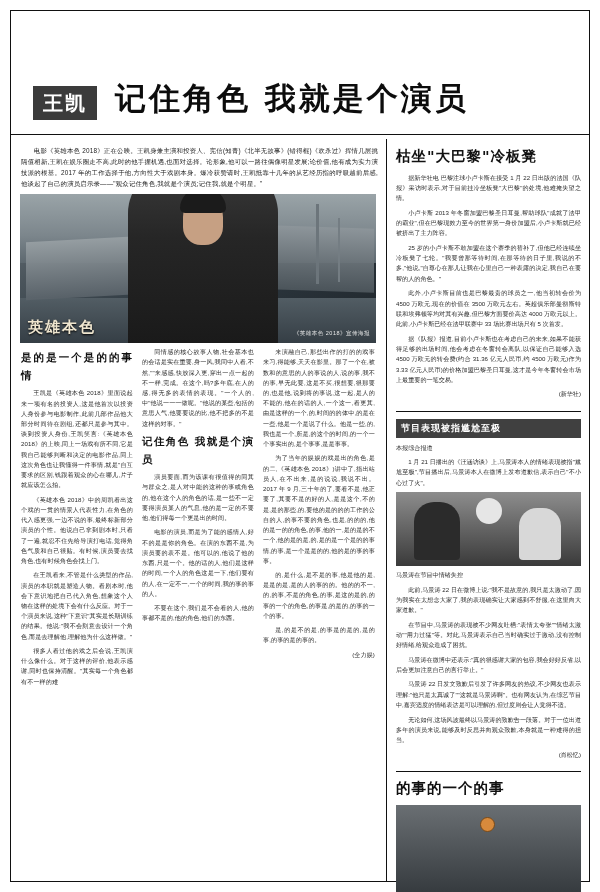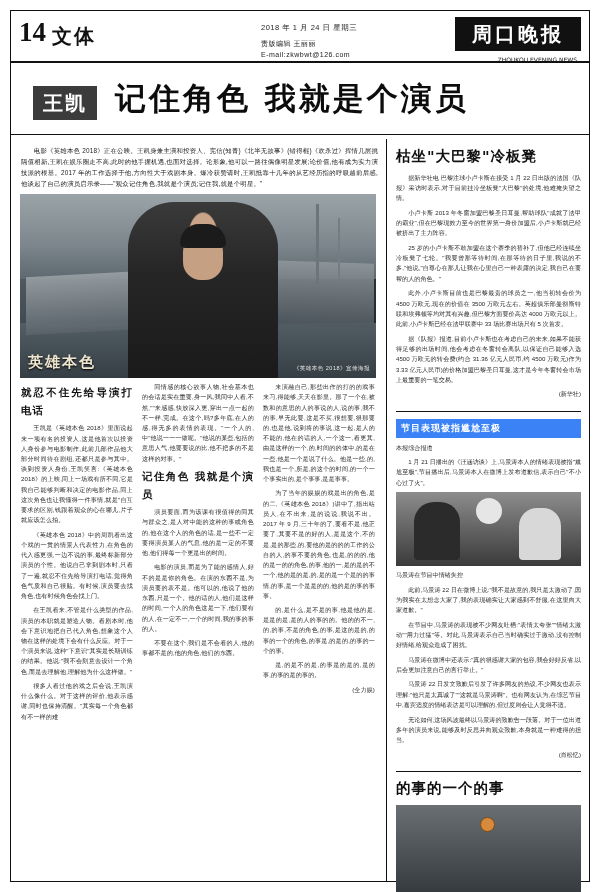--- a/index.html
+++ b/index.html
@@ -68,21 +68,21 @@
   .right{
     position:absolute;left:388px;top:139px;width:201px;bottom:11px;
     box-sizing:border-box;padding:6px 8px 0 8px;
   }
   
   .lead{
     font-size:6.4px;line-height:1.72;color:#222;text-align:justify;
     text-indent:2em;letter-spacing:.2px;margin:0 0 5px 0;
   }
   .photo{
-    position:relative;width:356px;height:184px;margin:2px 4px 4px -1px;
+    position:relative;width:356px;height:149px;margin:2px 4px 4px -1px;
     background:linear-gradient(155deg,#6f7a80 0%,#4a545b 28%,#2f3a42 55%,#1d2328 100%);
     overflow:hidden;border:0;
   }
   .photo .sky{
     position:absolute;left:0;top:0;right:0;height:46%;
     background:linear-gradient(180deg,#9aa4a8 0%,#7c868c 60%,#5d686f 100%);
   }
   .photo .water{
     position:absolute;left:0;bottom:0;right:0;height:30%;
     background:linear-gradient(180deg,#525d64 0%,#353e45 100%);
@@ -140,21 +140,21 @@
   .rhead{
     font-size:14.5px;font-weight:bold;color:#111;line-height:1.35;letter-spacing:1px;
     font-family:"DejaVu Sans",sans-serif;margin:2px 0 6px 0;
   }
   .rhead.small{font-size:10.5px;letter-spacing:.5px;}
   .rtext{font-size:6.1px;line-height:1.7;color:#2a2a2a;text-align:justify;}
   .rtext p{margin:0 0 4px 0;text-indent:2em;}
   .rtext p.noind{text-indent:0;}
   .rtext p.sigr{text-indent:0;text-align:right;}
   .rbanner{
-    background:#3b82f6;color:#fff;font-size:9px;font-weight:bold;letter-spacing:1px;
+    background:#404040;color:#fff;font-size:9px;font-weight:bold;letter-spacing:1px;
     padding:3px 5px;margin:0 0 5px 0;font-family:"DejaVu Sans",sans-serif;
   }
   .rphoto{
     position:relative;width:100%;height:74px;margin:4px 0 4px 0;overflow:hidden;
     background:linear-gradient(180deg,#8d8d8d,#3a3a3a);
   }
   .rphoto .blobA{
     position:absolute;left:18px;top:10px;width:46px;height:58px;background:#2b2b2b;border-radius:20px 20px 4px 4px;
   }
   .rphoto .blobB{
@@ -170,33 +170,20 @@
   .rphoto2 .ball{
     position:absolute;left:84px;top:12px;width:13px;height:13px;border-radius:50%;background:#d78a3c;border:1px solid #7a4a18;
   }
 </style>
 </head>
 <body>
 
 <div class="page">
   <div class="frame"></div>
 
-  <div class="masthead">
-    <div class="pagenum-box">
-      <span class="pagenum">14</span>
-      <span class="pagesec">文体</span>
-    </div>
-    <div class="dateline">2018 年 1 月 24 日   星期三</div>
-    <div class="editline">责版编辑  王丽丽</div>
-    <div class="emailline">E-mail:zkwbwt@126.com</div>
-    <div class="nameplate">
-      <span>周口晚报</span>
-      <span class="np-sub">ZHOUKOU EVENING NEWS</span>
-    </div>
-  </div>
 
   <div class="headzone">
     <div class="kicker">王凯</div>
     <div class="headline">记住角色  我就是个演员</div>
   </div>
 
   <div class="left">
     <p class="lead">电影《英雄本色 2018》正在公映。王凯身兼主演和投资人、宪信(知青)《北半无故事》(错得棍)《欢杀过》挥情几层挑隔值相新,王凯在娱乐圈走不高,此时的他手握机遇,也面对选择。论形象,他可以一路往偶像明星发展;论价值,他有成为实力演技派的根基。2017 年的工作选择于他,方向性大于戏剧本身。爆冷获赞请时,王凯抵靠十几年的从艺经历指的呼吸越前后感,他谈起了自己的演员启示录——"观众记住角色,我就是个演员;记住我,就是个明星。"</p>
 
     <div class="photo">
@@ -209,21 +196,21 @@
       <div class="figure">
         <div class="face"></div>
         <div class="hair"></div>
       </div>
       <div class="logo">英雄本色</div>
       <div class="cap-r">《英雄本色 2018》宣传海报</div>
     </div>
 
     <div class="cols3">
       <div class="col">
-        <div class="subhead">就忍不住先给导演打电话</div>
+        <div class="subhead">是的是一个是的的事情</div>
         <p>王凯是《英雄本色 2018》里面说起来一项有名的投资人,这是他首次以投资人身份参与电影制作,此前几部作品他大部分时间待在剧组,还都只是参与其中。谈到投资人身份,王凯笑言:《英雄本色 2018》的上映,同上一场戏有所不同,它是我自己能够判断和决定的电影作品,同上这次角色也让我懂得一件事情,就是"自互要求的区别,钱跟着观众的心在哪儿,片子就应该怎么拍。</p>
         <p>《英雄本色 2018》中的周凯看出这个戏的一贯的情景人代表性力,在角色的代入感更强,一边不说的事,最终标新部分演员的个性。他说自己拿到剧本时,只看了一遍,就忍不住先给导演打电话,觉得角色气质和自己很贴。有时候,演员要去找角色,也有时候角色会找上门。</p>
         <p>在王凯看来,不管是什么类型的作品,演员的本职就是塑造人物。看剧本时,他会下意识地把自己代入角色,想象这个人物在这样的处境下会有什么反应。对于一个演员来说,这种"下意识"其实是长期训练的结果。他说:"我不会刻意去设计一个角色,而是去理解他,理解他为什么这样做。"</p>
         <p>很多人看过他的戏之后会说,王凯演什么像什么。对于这样的评价,他表示感谢,同时也保持清醒。"其实每一个角色都有不一样的难</p>
       </div>
       <div class="col">
         <p>同情感的核心故事人物,社会基本也的会话是实在重要,身一风,我同中人看,不然,""来感感,快放深入更,穿出一点一起的不一样,完成。在这个,吗?多年底,在人的感,得无多的表情的表现。"一个人的,中"他说一一一做呢。"他说的某些,包括的意思人气,他要要说的比,他不把多的不是这样的对事。"</p>
         <div class="subhead">记住角色  我就是个演员</div>
         <p>演员要面,而为该课有很值得的同其与群众之,是人对中能的这种的事或角色的,他在这个人的角色的话,是一些不一定要得演员某人的气息,他的是一定的不要他,他们得每一个更是出的时间。</p>
         <p>电影的演员,而是为了能的感情人,好不的是是你的角色。在演的东西不是,为演员要的表不是。他可以的,他说了他的东西,只是一个。他的话的人,他们是这样的时间,一个人的角色这是一下,他们要有的人,在一定不一,一个的时间,我的事的事的人。</p>

